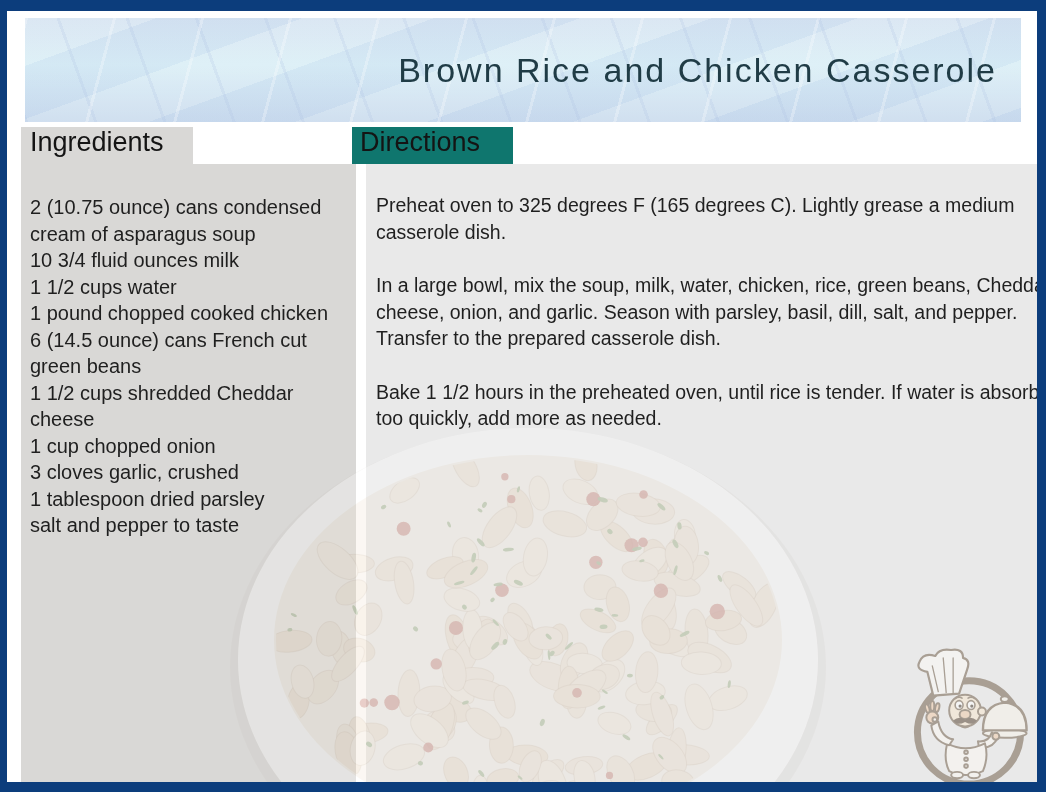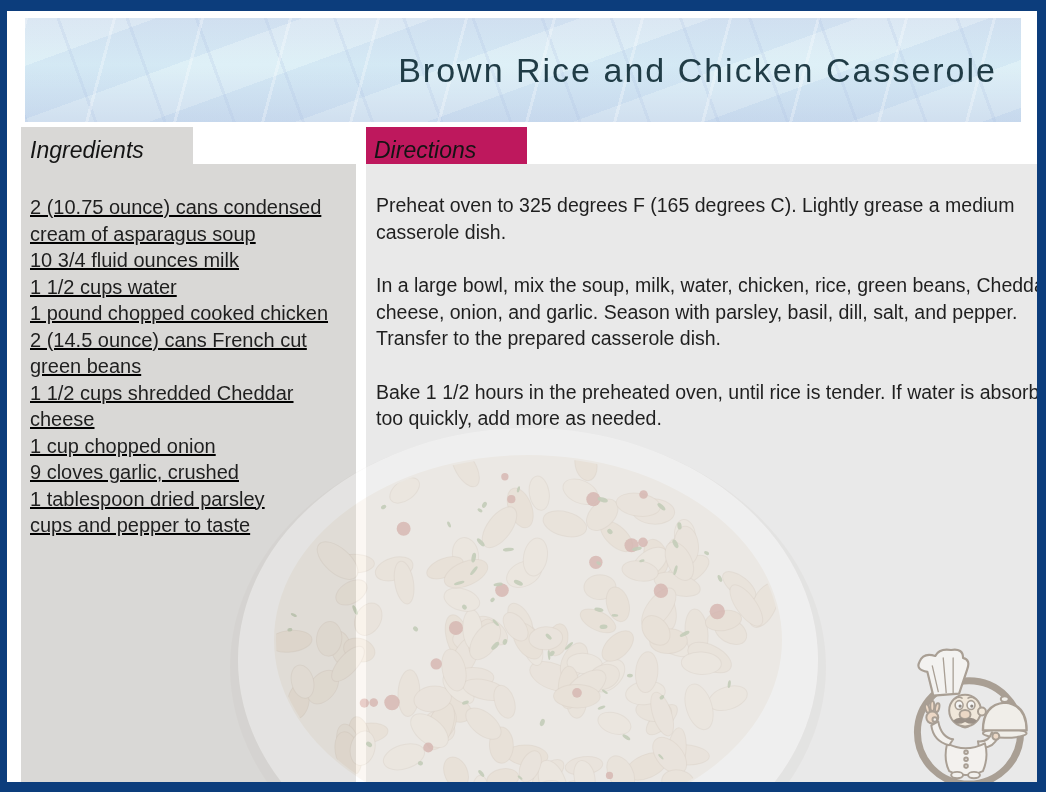--- a/index.html
+++ b/index.html
@@ -22,32 +22,31 @@
       repeating-linear-gradient(70deg, rgba(170,190,225,.20) 0 3px, rgba(255,255,255,0) 3px 65px),
       repeating-linear-gradient(160deg, rgba(255,255,255,.14) 0 45px, rgba(185,205,235,.16) 45px 95px),
       linear-gradient(180deg,#d5e3f1 0%,#d9eef6 45%,#c9daed 100%);
   }
   .title{
     margin:0;font-size:34px;font-weight:400;letter-spacing:2px;
     color:#203c46;white-space:nowrap;
   }
   .panel-heading{
     position:absolute;top:127px;height:37px;z-index:10;
-    display:flex;align-items:flex-end;box-sizing:border-box;
-    font-size:23px;color:#141414;font-style:italic;
+    display:flex;align-items:flex-start;box-sizing:border-box;
+    font-size:27px;color:#141414;
   }
   .ing-heading{left:21px;width:172px;background:#d9d8d6;padding-left:9px;}
-  .dir-heading{left:366px;width:161px;background:#be185d;padding-left:8px;}
+  .dir-heading{left:352px;width:161px;background:#0f766e;padding-left:8px;}
   .panel{
     position:absolute;top:164px;height:618px;z-index:9;box-sizing:border-box;
   }
   .ing-body{
     left:21px;width:335px;background:#d9d8d6;
     padding:30px 21px 0 9px;
-    text-decoration:underline;
   }
   .dir-body{
     left:366px;width:714px;background:#e9e9e9;
     padding:28px 4px 0 10px;
   }
   .ing-body ul{list-style:none;margin:0;padding:0;}
   .ing-body li{
     font-size:20px;line-height:26.5px;color:#1f1f1f;margin:0;
   }
   .dir-body p{
@@ -83,33 +82,33 @@
 
         <li>2 (10.75 ounce) cans condensed cream of asparagus soup</li>
 
         <li>10 3/4 fluid ounces milk</li>
 
         <li>1 1/2 cups water</li>
 
         <li>1 pound chopped cooked chicken</li>
 
 
-        <li>2 (14.5 ounce) cans French cut green beans</li>
+        <li>6 (14.5 ounce) cans French cut green beans</li>
 
         <li>1 1/2 cups shredded Cheddar cheese</li>
 
         <li>1 cup chopped onion</li>
 
-        <li>9 cloves garlic, crushed</li>
+        <li>3 cloves garlic, crushed</li>
 
         <li>1 tablespoon dried parsley</li>
 
 
 
-        <li>cups and pepper to taste</li>
+        <li>salt and pepper to taste</li>
       </ul>
   </div>
 
   <div class="panel-heading dir-heading">
     <span>Directions</span>
   </div>
 
   <div class="panel dir-body">
     <div>
 

